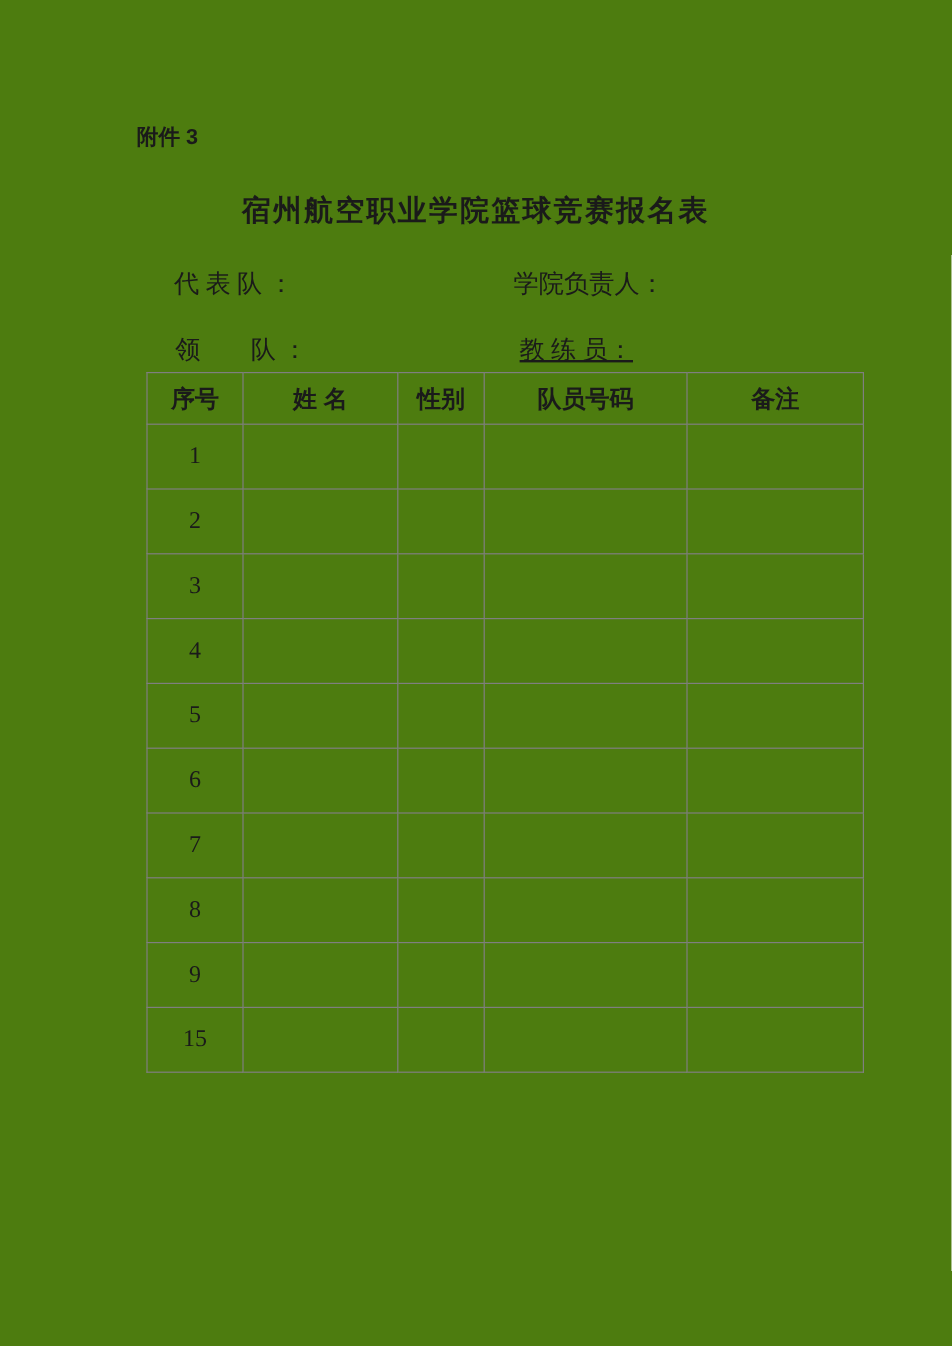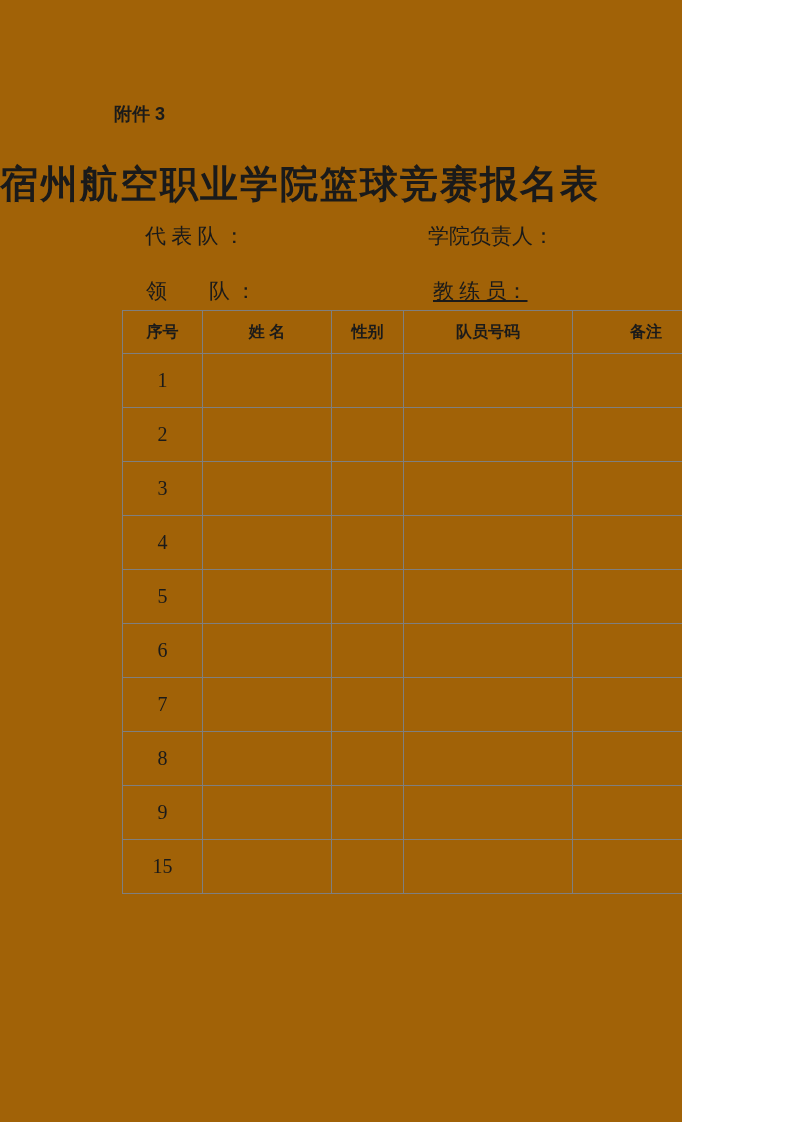--- a/index.html
+++ b/index.html
@@ -1,40 +1,40 @@
 <!DOCTYPE html>
 <html><head>
 <meta charset="utf-8">
 <style>
   html, body { margin: 0; padding: 0; background: #ffffff; }
   .page {
     position: relative;
-    width: 682px;
+    width: 793px;
     height: 1122px;
-    background: #a16207;
+    background: #4d7c0f;
     color: #1a1a1a;
     font-family: "Liberation Serif", "DejaVu Serif", serif;
     overflow: hidden;
   }
   .attachment {
     position: absolute;
     left: 114px;
     top: 102px;
     font-size: 18px;
     font-weight: bold;
     font-family: "Liberation Sans", "DejaVu Sans", sans-serif;
   }
   .title {
     position: absolute;
     left: 0;
     top: 159px;
     width: 100%;
     margin: 0;
-    text-align: left;
-    font-size: 38px;
+    text-align: center;
+    font-size: 24px;
     font-weight: bold;
     letter-spacing: 2px;
     font-family: "Liberation Serif", "DejaVu Serif", serif;
   }
   .meta-label {
     position: absolute;
     font-size: 21px;
     white-space: pre;
   }
   .meta-team    { left: 145px; top: 222px; }
@@ -52,21 +52,21 @@
     border: 1.5px solid #4a4a4a;
   }
   table.roster th, table.roster td {
     border: 1px solid #7f7f7f;
     text-align: center;
     vertical-align: middle;
     padding: 0;
   }
   table.roster th {
     height: 42px;
-    font-size: 16px;
+    font-size: 20px;
     font-weight: bold;
     font-family: "Liberation Sans", "DejaVu Sans", sans-serif;
     white-space: pre;
   }
   table.roster td {
     height: 53px;
     font-size: 20px;
     font-family: "Liberation Serif", "DejaVu Serif", serif;
   }
 

